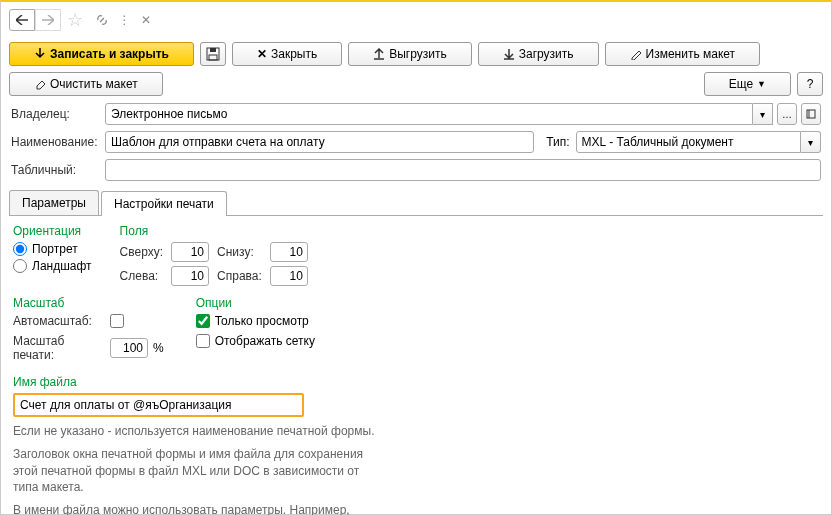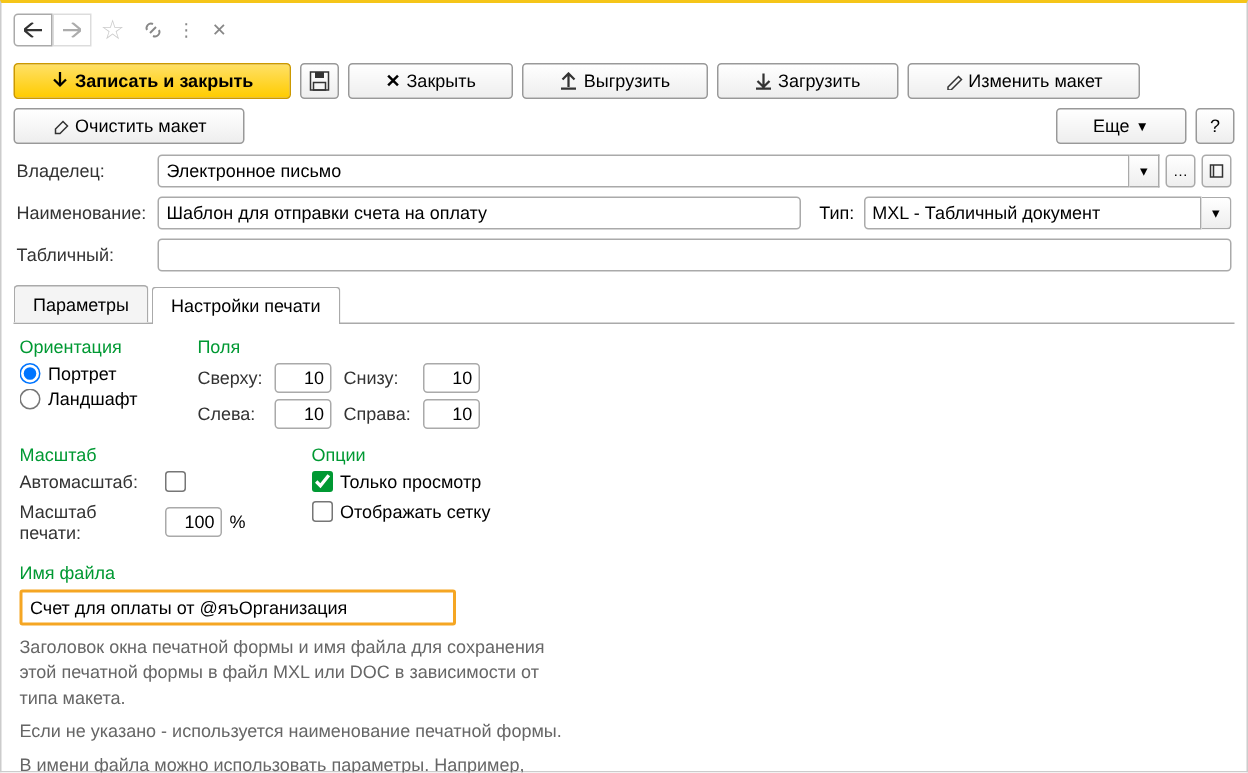--- a/index.html
+++ b/index.html
@@ -22,21 +22,21 @@
 .form-input { flex: 1; height: 22px; border: 1px solid #aaa; border-radius: 3px; padding: 0 5px; background: #fff; }
 .input-group { display: flex; flex: 1; }
 .input-group .form-input { border-radius: 3px 0 0 3px; }
 .input-btn { width: 20px; height: 22px; border: 1px solid #aaa; border-left: none; background: linear-gradient(#fff,#eee); display: inline-flex; align-items: center; justify-content: center; cursor: pointer; font-size: 10px; }
 .input-btn:last-child { border-radius: 0 3px 3px 0; }
 .tabs { display: flex; margin: 6px 8px 0; border-bottom: 1px solid #aaa; }
 .tab { padding: 5px 12px; border: 1px solid #aaa; border-bottom: none; background: #f4f4f4; border-radius: 3px 3px 0 0; margin-right: 2px; cursor: pointer; }
 .tab.active { background: #fff; position: relative; top: 1px; }
 .tab-content { padding: 8px 12px; }
 .section-title { color: #009933; margin-bottom: 4px; }
-.cols { display: flex; gap: 40px; }
+.cols { display: flex; gap: 28px; }
 .radio-row, .check-row { display: flex; align-items: center; gap: 5px; margin: 3px 0; }
 .num-input { width: 38px; height: 20px; border: 1px solid #aaa; border-radius: 3px; text-align: right; padding: 0 4px; }
 .field-grid { display: grid; grid-template-columns: auto auto auto auto; gap: 4px 8px; align-items: center; }
 .small-label { color: #333; }
 .filename-input { width: 291px; height: 24px; border: 2px solid #f5a623; border-radius: 2px; padding: 0 5px; }
 .help-text { color: #666; max-width: 370px; margin-top: 6px; line-height: 1.4; }
 input[type=checkbox],input[type=radio]{ margin:0; width:14px; height:14px; }
 input[type=checkbox].green { accent-color: #009933; }
 svg { display: block; }
 </style>
@@ -200,18 +200,18 @@
         <div class="check-row" style="margin-top:6px">
           <input type="checkbox" style="">
           <span>Отображать сетку</span>
         </div>
       </div>
     </div>
 
     <div style="margin-top:10px">
       <div class="section-title">Имя файла</div>
       <input class="filename-input" value="Счет для оплаты от @яъОрганизация" style="">
+      <div class="help-text">Если не указано - используется наименование печатной формы.</div>
       <div class="help-text">Заголовок окна печатной формы и имя файла для сохранения этой печатной формы в файл MXL или DOC в зависимости от типа макета.</div>
-      <div class="help-text">Если не указано - используется наименование печатной формы.</div>
       <div class="help-text">В имени файла можно использовать параметры. Например, "Документ № @Номер от @Дата".</div>
     </div>
   </div>
 </div>
 
 </body></html>

